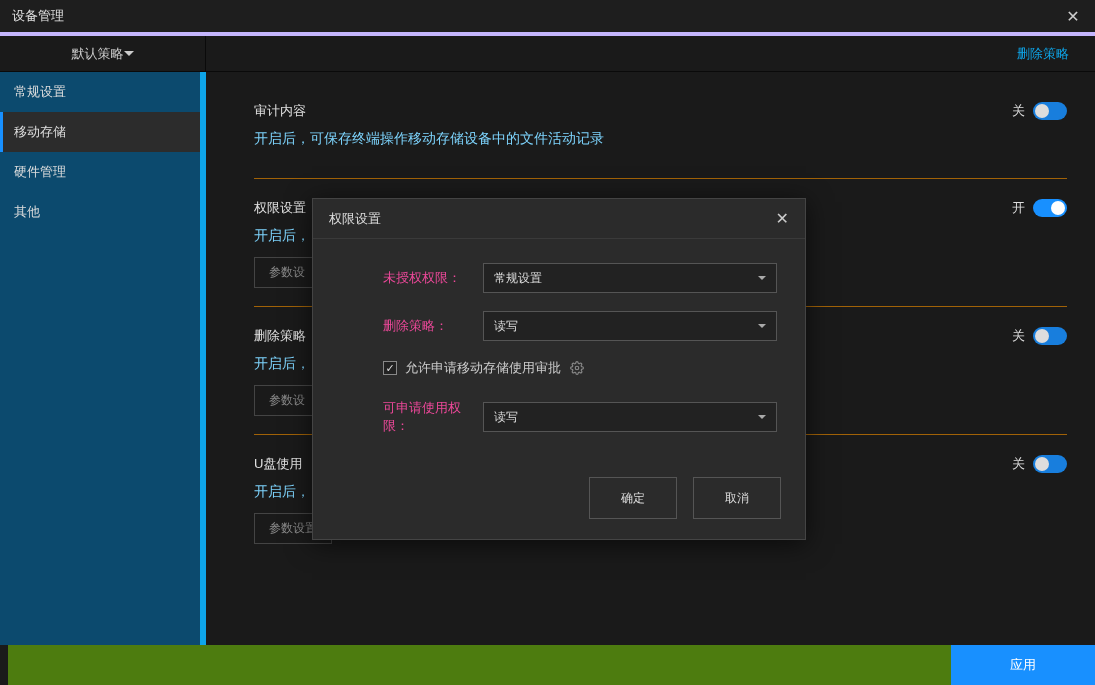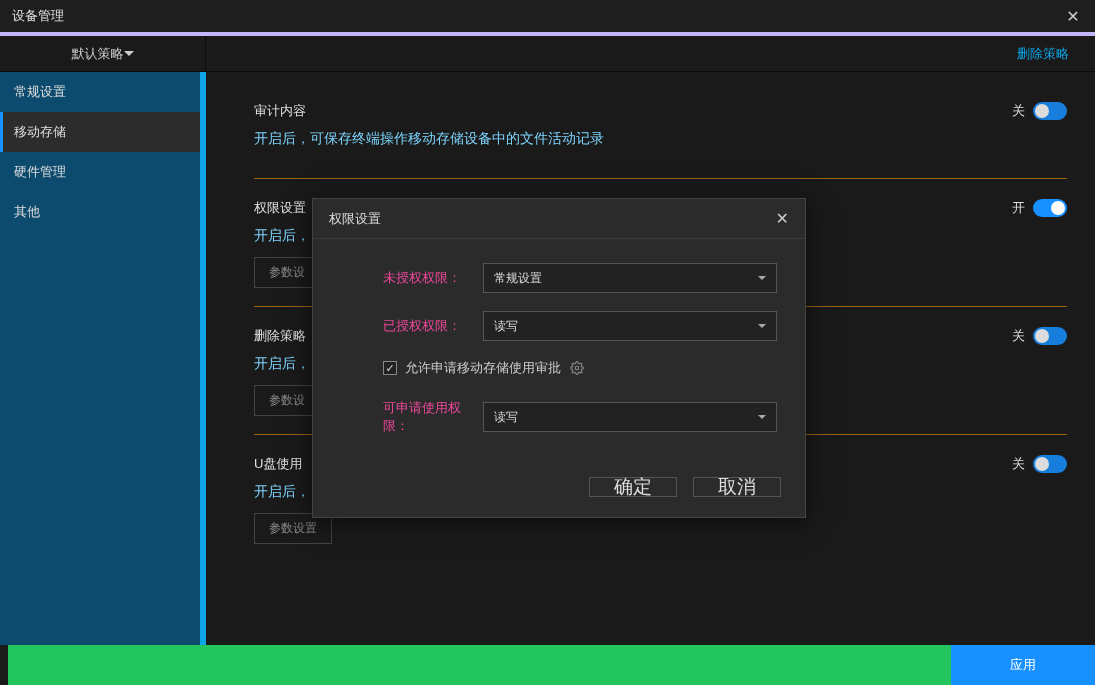--- a/index.html
+++ b/index.html
@@ -132,21 +132,21 @@
   font-size: 12px;
   cursor: pointer;
   background: transparent;
 }
 .footer {
   position: absolute;
   bottom: 0; left: 8px; right: 0;
   height: 40px;
   display: flex;
   justify-content: flex-end;
-  background: #22c55e;
+  background: #4d7c0f;
 }
 .footer .apply {
   width: 144px;
   background: #1890ff;
   color: #fff;
   display: flex;
   align-items: center;
   justify-content: center;
   cursor: pointer;
   font-size: 13px;
@@ -234,29 +234,29 @@
   cursor: pointer;
 }
 .modal-footer {
   display: flex;
   justify-content: flex-end;
   gap: 16px;
   padding: 14px 24px 20px;
 }
 .modal-btn {
   width: 88px;
-  height: 20px;
+  height: 42px;
   border: 1px solid #555;
   background: #2b2b2b;
   color: #ddd;
   display: flex;
   align-items: center;
   justify-content: center;
   cursor: pointer;
-  font-size: 19px;
+  font-size: 12px;
 }
 </style>
 </head>
 <body>
 
 <div class="titlebar">
   <span class="title">设备管理</span>
   <span class="close">✕</span>
 </div>
 
@@ -362,21 +362,21 @@
 
     <div class="form-row" style="margin-left:42px;">
       <span class="form-label">未授权权限：</span>
       <div class="form-select">
         <span class="sel-text">常规设置</span>
         <span class="sel-arrow"></span>
       </div>
     </div>
 
     <div class="form-row" style="margin-left:42px;">
-      <span class="form-label">已授权权限：</span>
+      <span class="form-label">删除策略：</span>
       <div class="form-select">
         <span class="sel-text">读写</span>
         <span class="sel-arrow"></span>
       </div>
     </div>
 
     <div class="check-row">
       <span class="checkbox checked"></span>
       <span>允许申请移动存储使用审批</span>
       <span class="gear">

